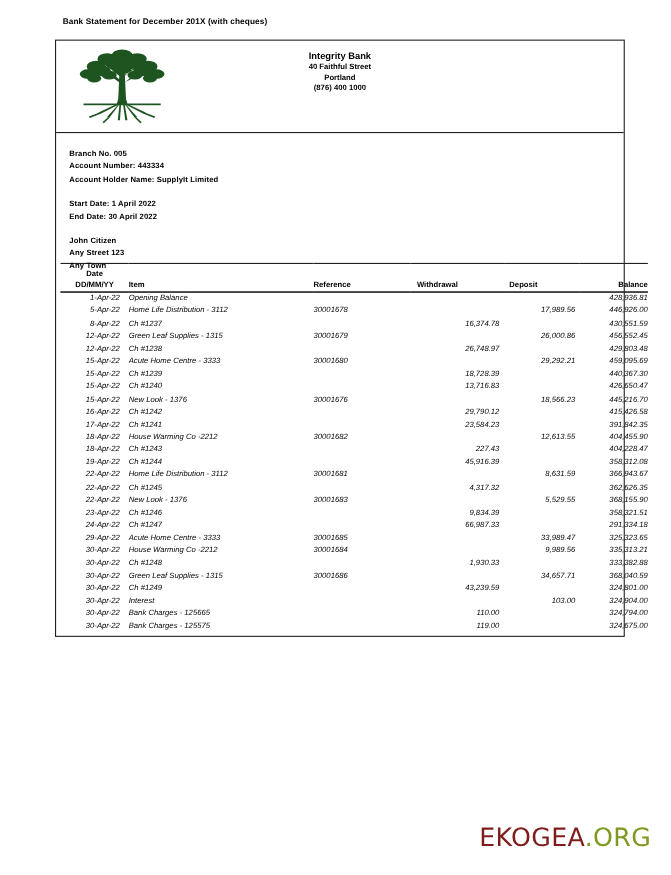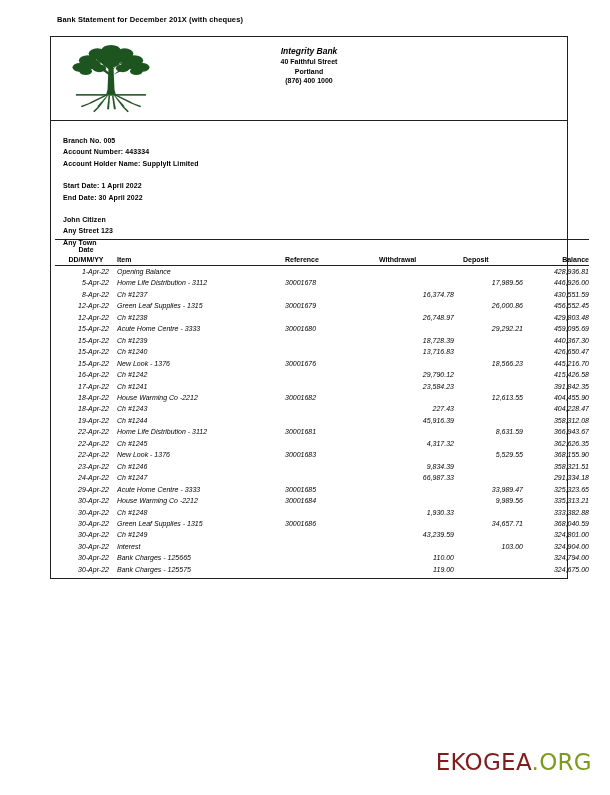--- a/index.html
+++ b/index.html
@@ -51,21 +51,20 @@
     position: absolute;
     left: 0;
     right: 0;
     top: 9px;
     text-align: center;
   }
   .bank-name {
     font-size: 8.5px;
     font-weight: bold;
     line-height: 11px;
-    font-style: italic;
   }
   .bank-line {
     font-size: 7px;
     font-weight: bold;
     line-height: 9.6px;
   }
 
   .head-rule {
     border-top: 1px solid #231f20;
     height: 0;

